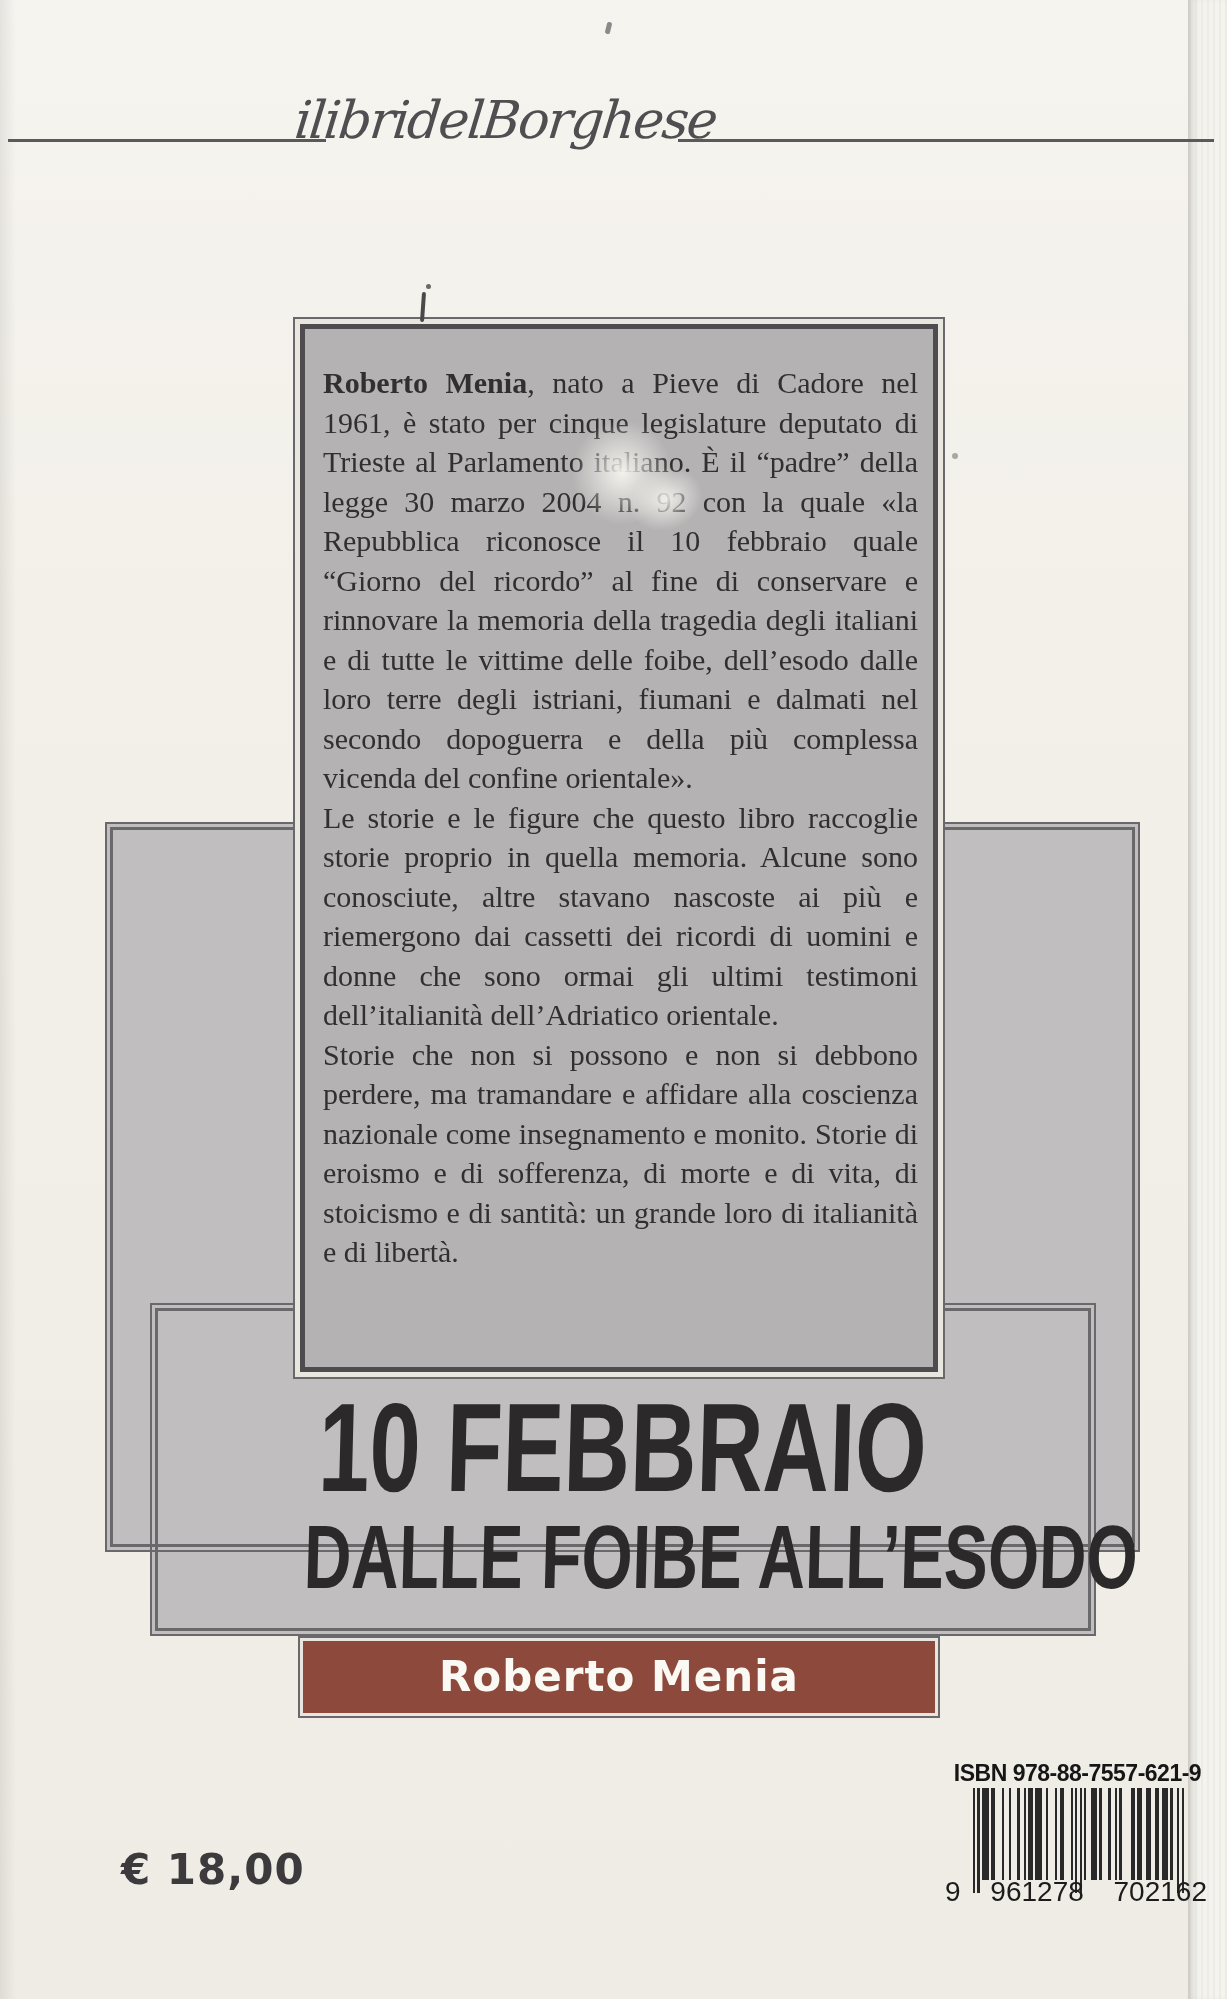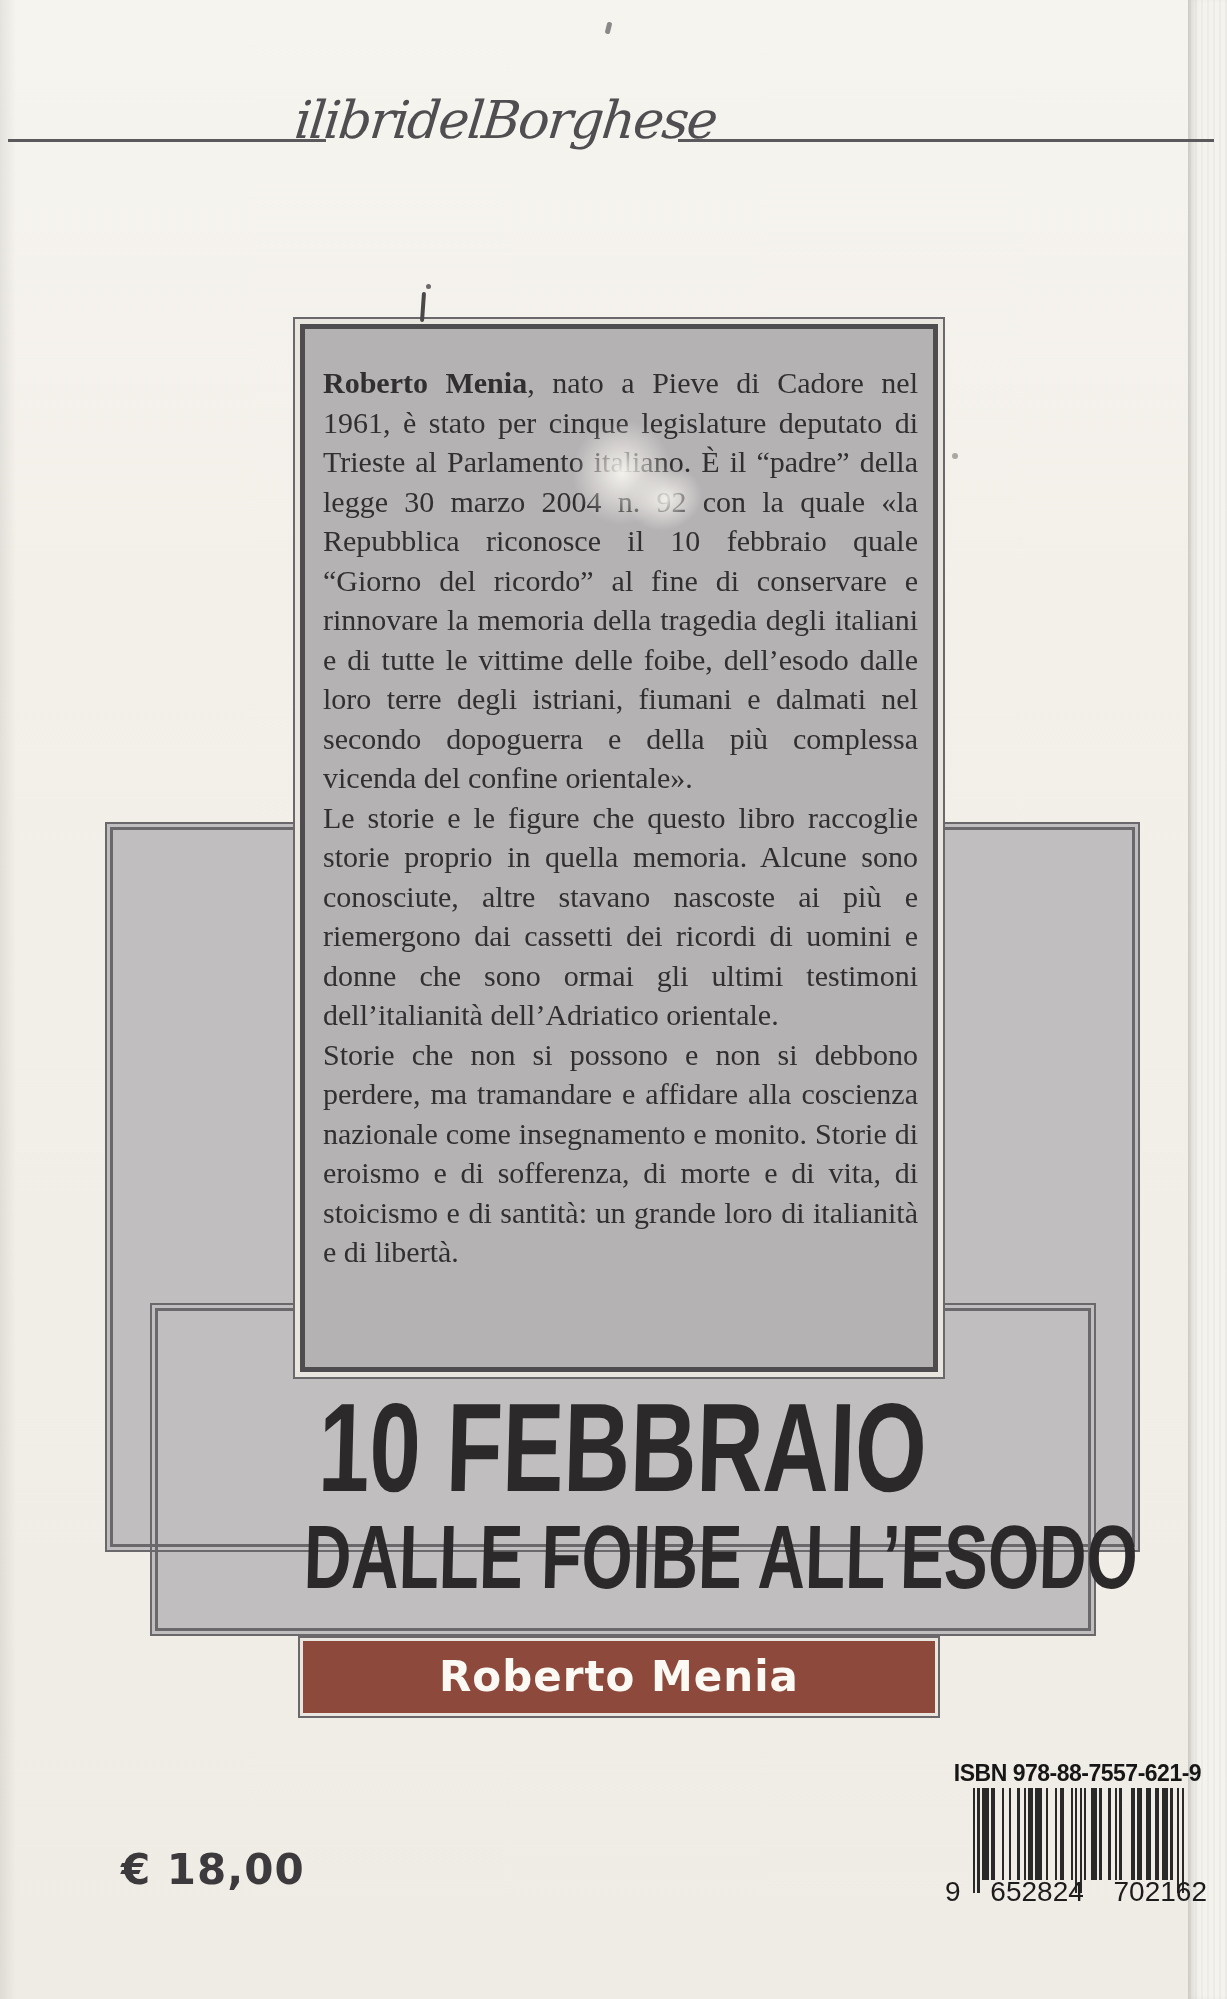--- a/index.html
+++ b/index.html
@@ -287,19 +287,19 @@
       <span class="bar"></span>
       <span class="bar on"></span>
       <span class="bar"></span>
       <span class="bar"></span>
       <span class="bar on guard"></span>
       <span class="bar guard"></span>
       <span class="bar on guard"></span>
     </div>
   <div class="abs" id="barcode-digits">
     <span>9</span>
-    <span>652824</span>
+    <span>961278</span>
     <span>702162</span>
   </div>
 
   <div class="abs" id="price">€ 18,00</div>
 
 </div>
 
 </body></html>

